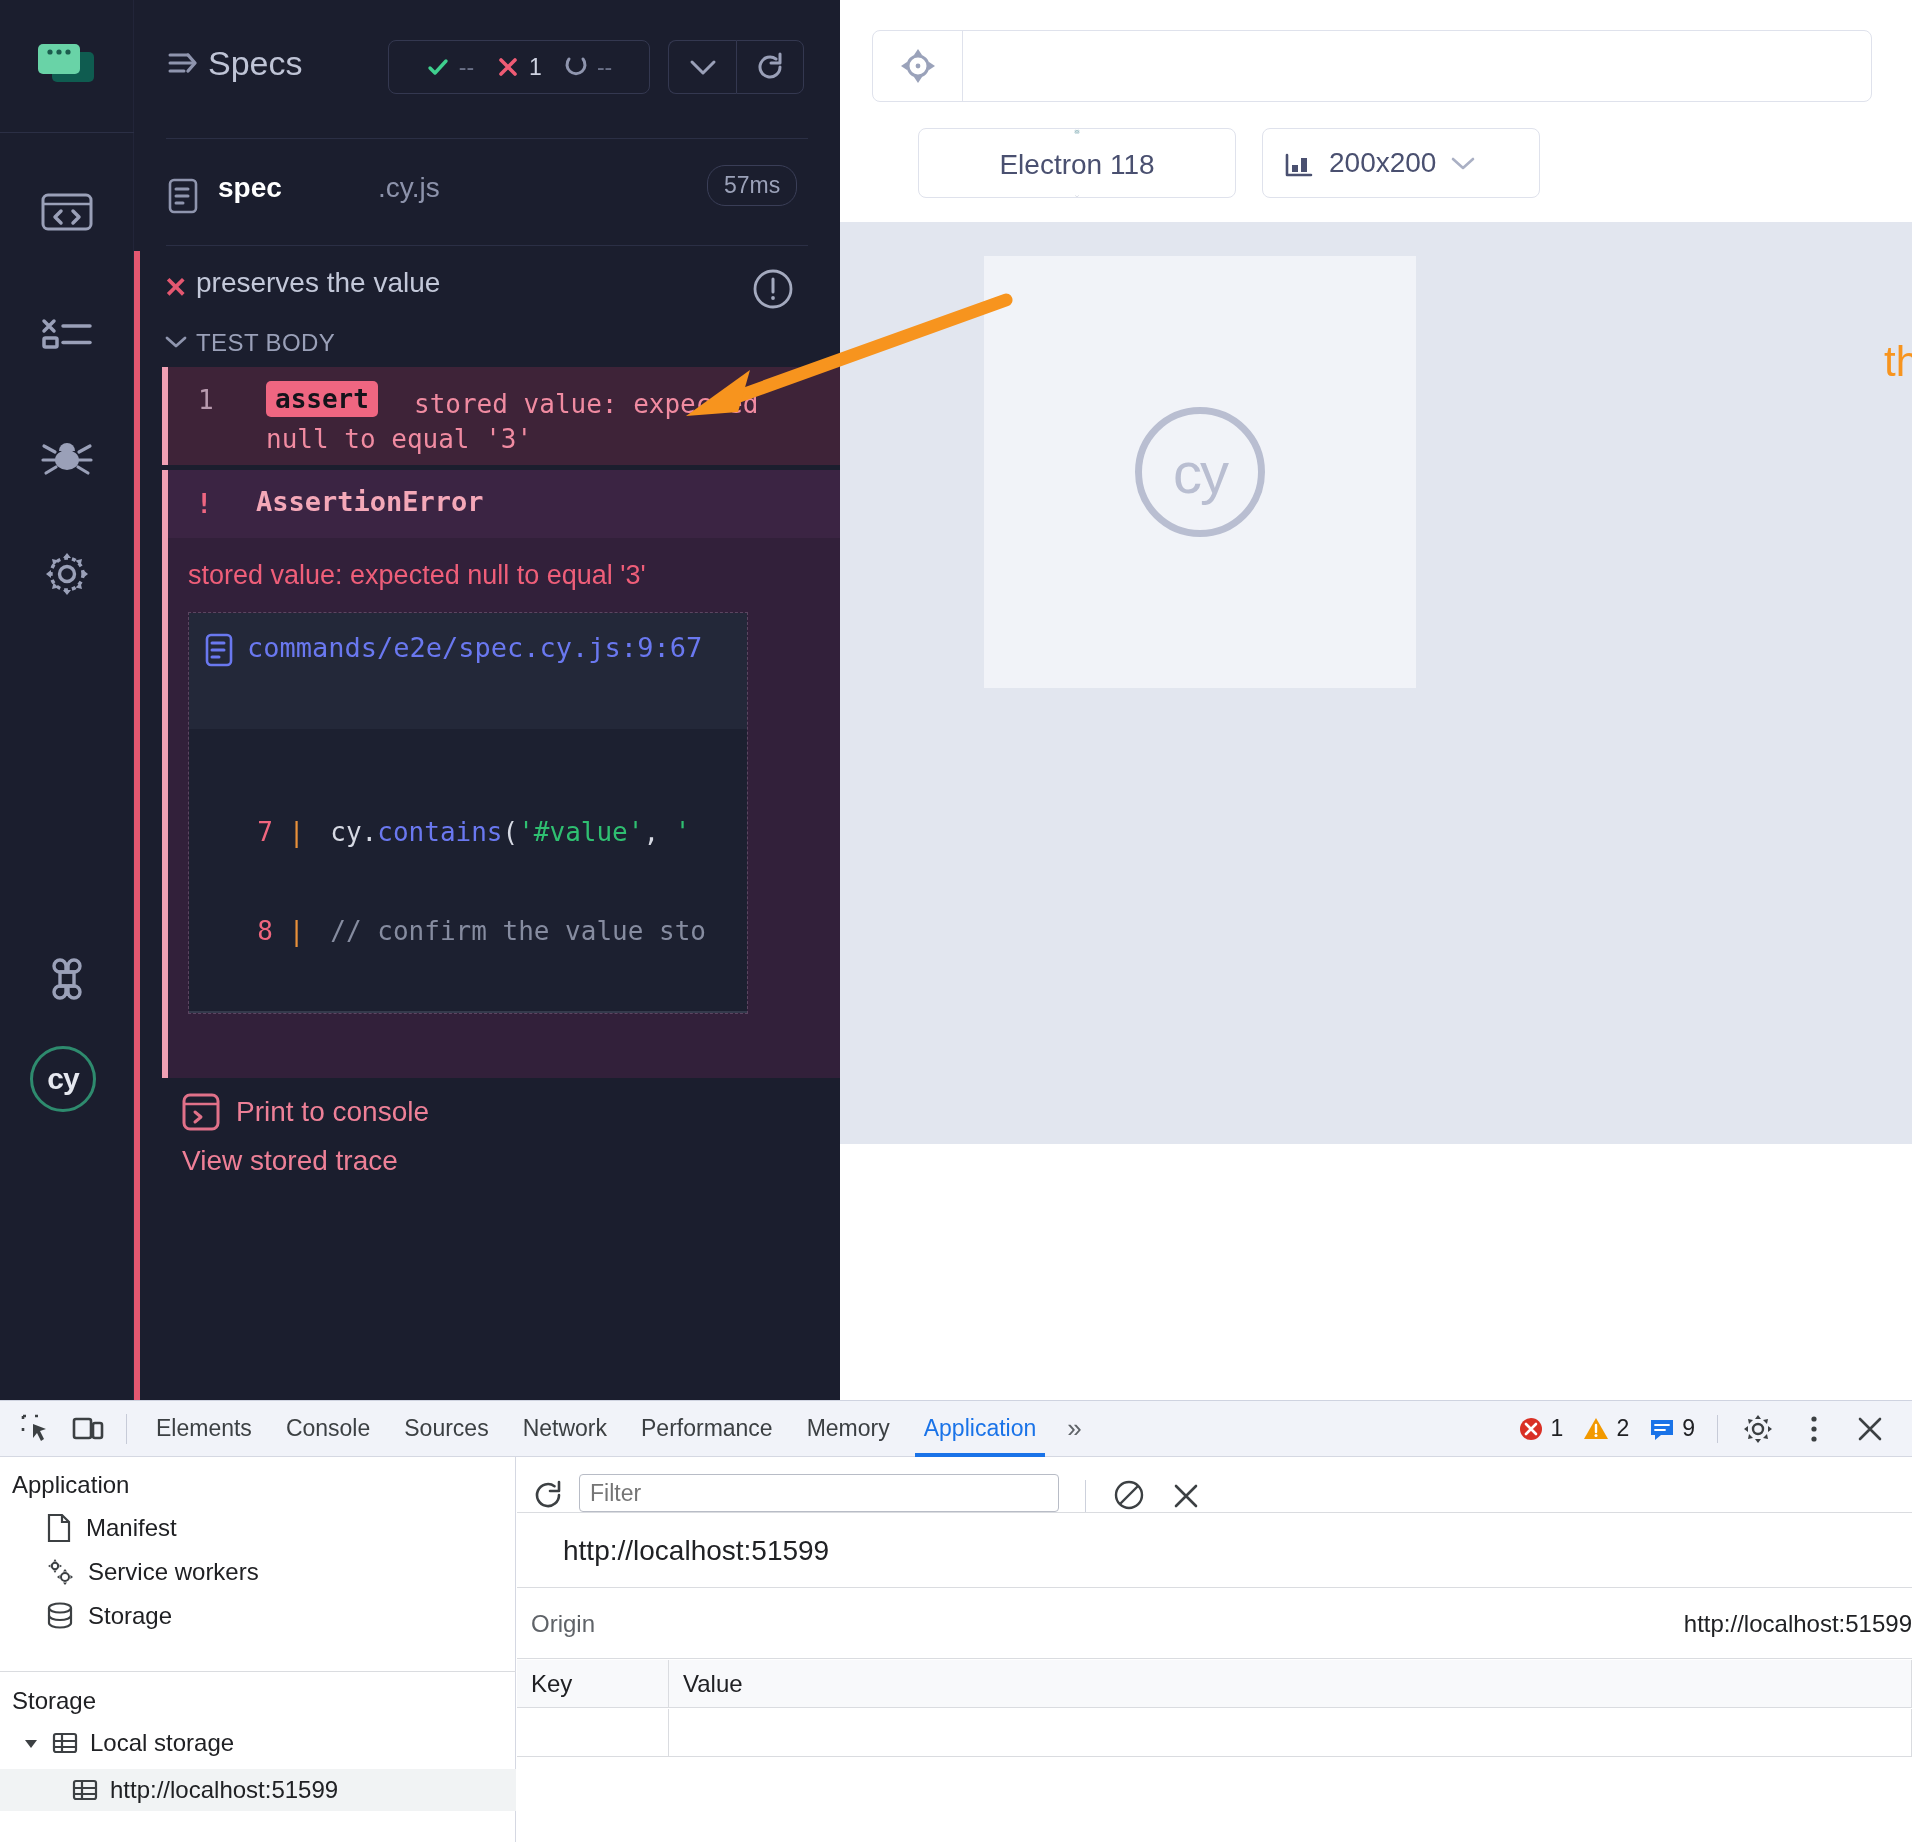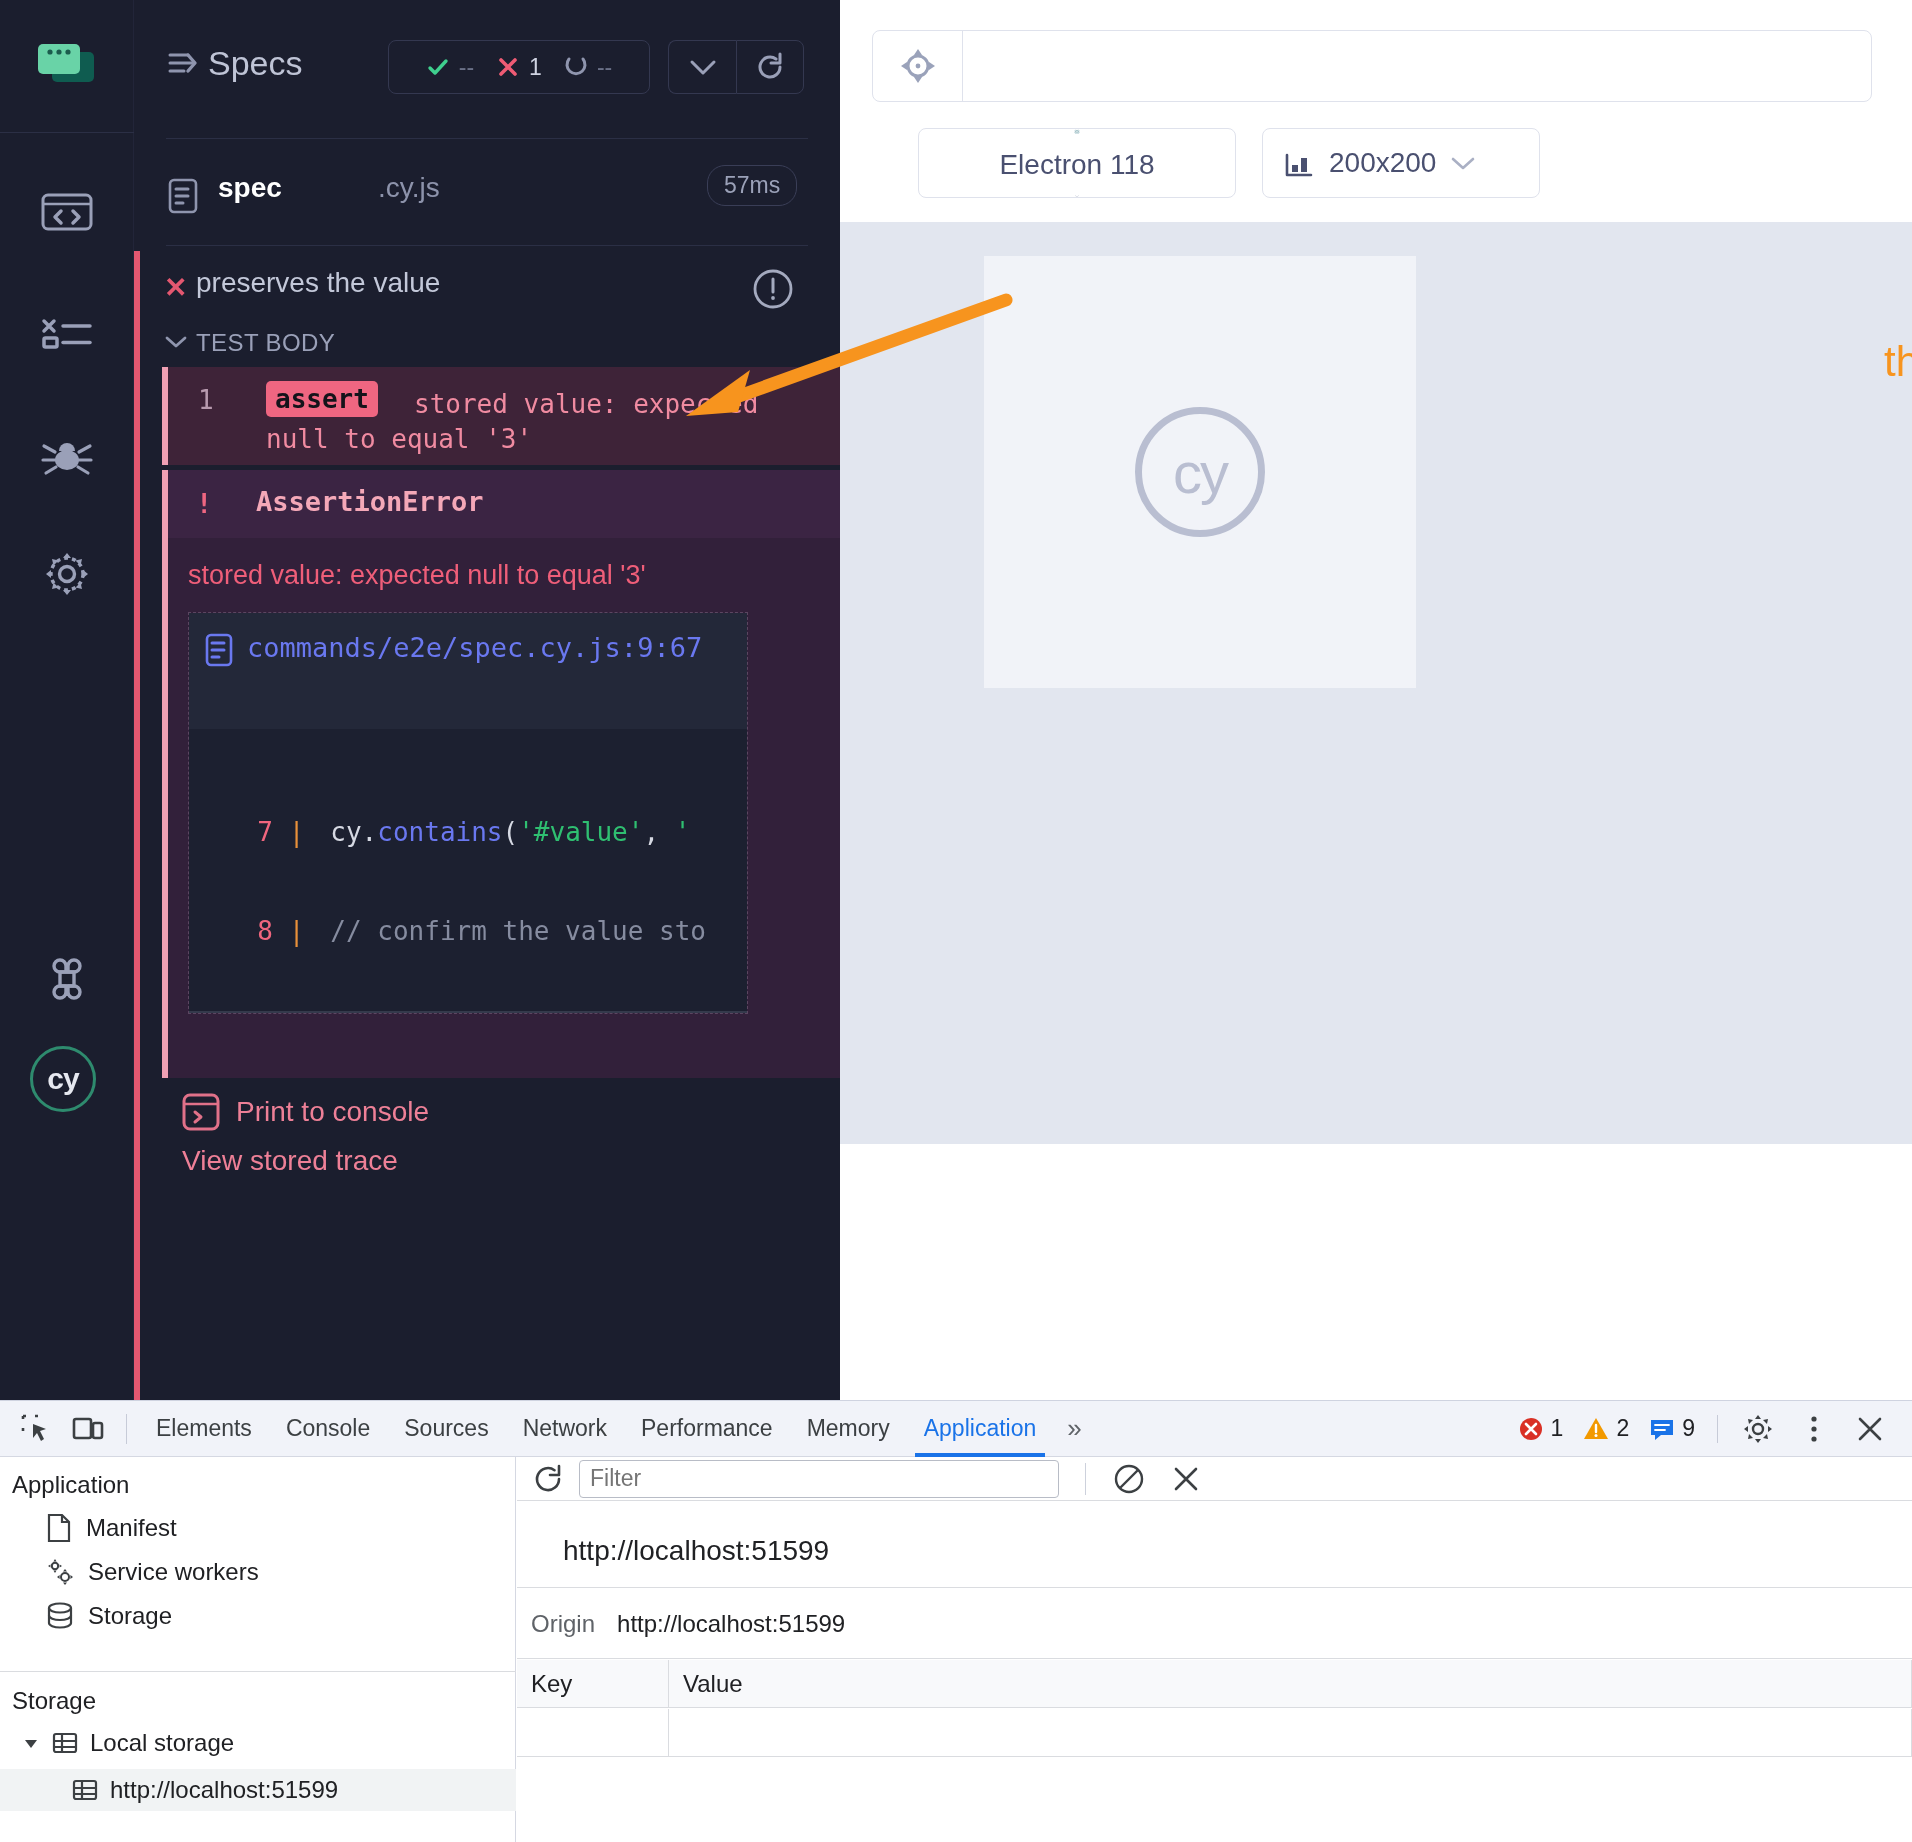--- a/index.html
+++ b/index.html
@@ -320,39 +320,39 @@
   #dt-sb-origin {
     position: absolute; left: 0; top: 312px; width: 516px; height: 42px;
     background: #f1f3f4; display: flex; align-items: center; gap: 12px;
     padding-left: 72px; font-size: 24px; color: #202124; cursor: pointer;
   }
 
   #dt-main {
     position: absolute; left: 517px; top: 56px; width: 1395px; height: 386px; background: #fff;
   }
   #dt-filter-bar {
-    position: absolute; left: 0; top: 0; width: 1395px; height: 44px;
+    position: absolute; left: 0; top: 0; width: 1395px; height: 56px;
     border-bottom: 1px solid #dadce0;
-    display: flex; align-items: center; gap: 14px; padding: 0 14px;
+    display: flex; align-items: flex-end; gap: 14px; padding: 0 14px;
   }
   #dt-filter-input {
     width: 480px; height: 38px; border: 1px solid #b8bcc6; border-radius: 4px;
     font-size: 23px; color: #202124; padding: 0 10px; outline: none;
     font-family: "Liberation Sans", sans-serif; background: #fff;
   }
   #dt-fb-sep { width: 1px; height: 32px; background: #cdd1dc; margin-left: 12px; }
   #dt-origin-header {
     position: absolute; left: 0; top: 57px; width: 1395px; height: 74px;
     border-bottom: 1px solid #dadce0; display: flex; align-items: center;
     padding-left: 46px; font-size: 28px; color: #202124;
   }
   #dt-origin-row {
     position: absolute; left: 0; top: 132px; width: 1395px; height: 70px;
     border-bottom: 1px solid #dadce0; display: flex; align-items: center;
-    padding-left: 14px; gap: 22px;
+    padding-left: 14px; gap: 22px; justify-content: space-between;
   }
   #dt-origin-label { font-size: 24px; color: #5f6368; }
   #dt-origin-value { font-size: 24px; color: #202124; }
   #dt-table-head {
     position: absolute; left: 0; top: 203px; width: 1395px; height: 48px;
     background: #f8f9fb; border-bottom: 1px solid #dadce0; display: flex;
   }
   .dt-th {
     font-size: 24px; color: #202124; display: flex; align-items: center;
     padding-left: 14px; border-right: 1px solid #dadce0; height: 48px;

